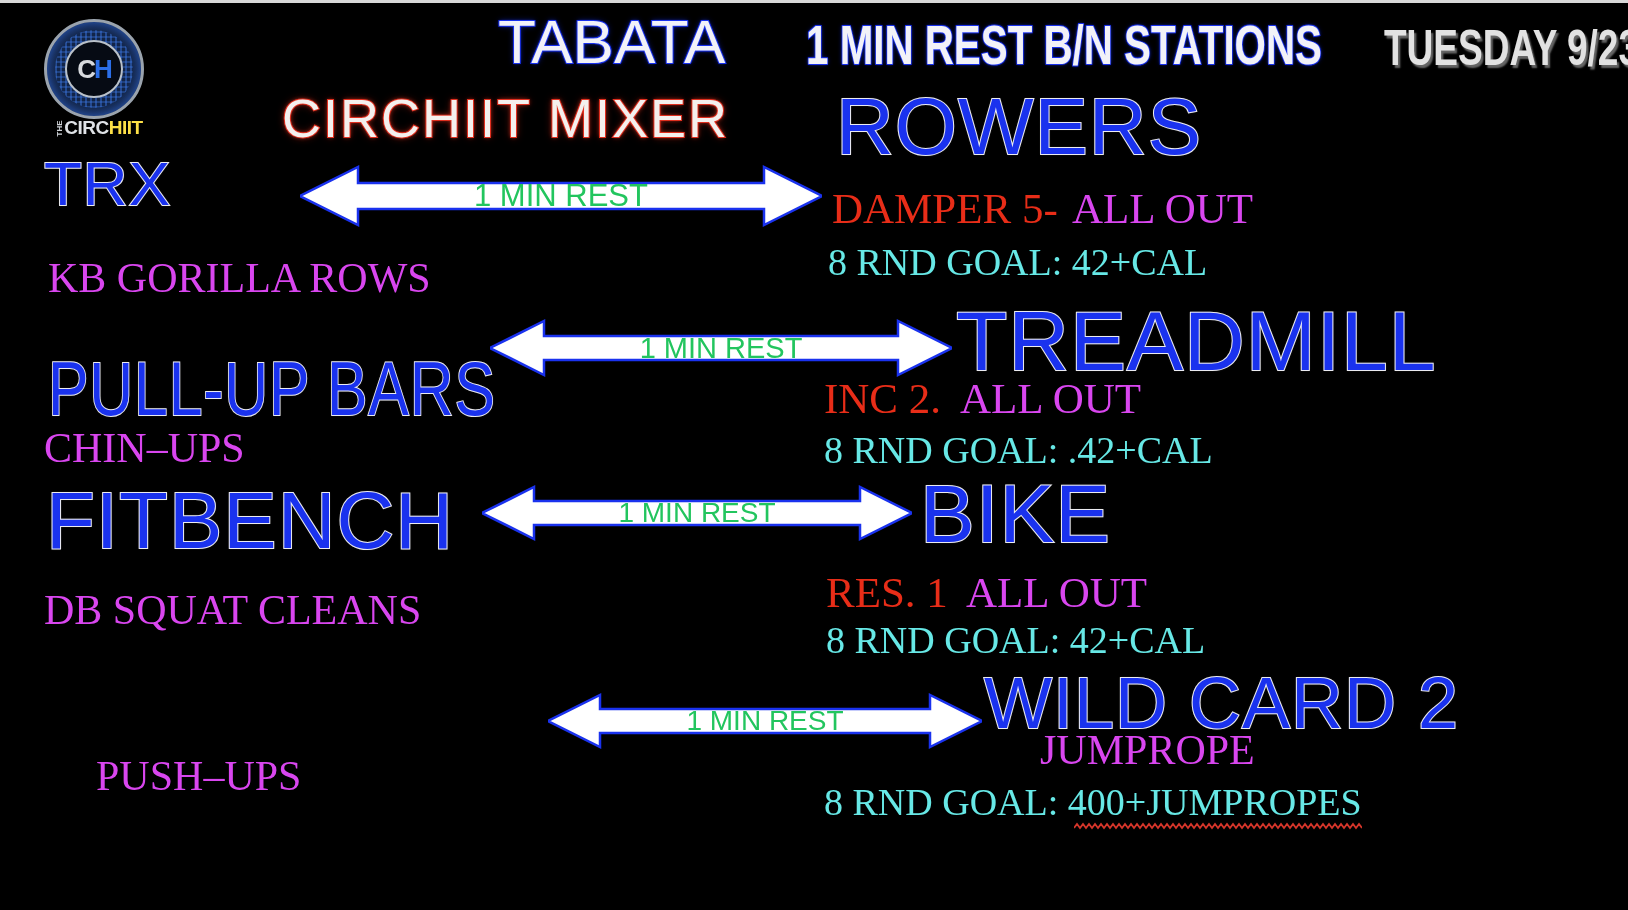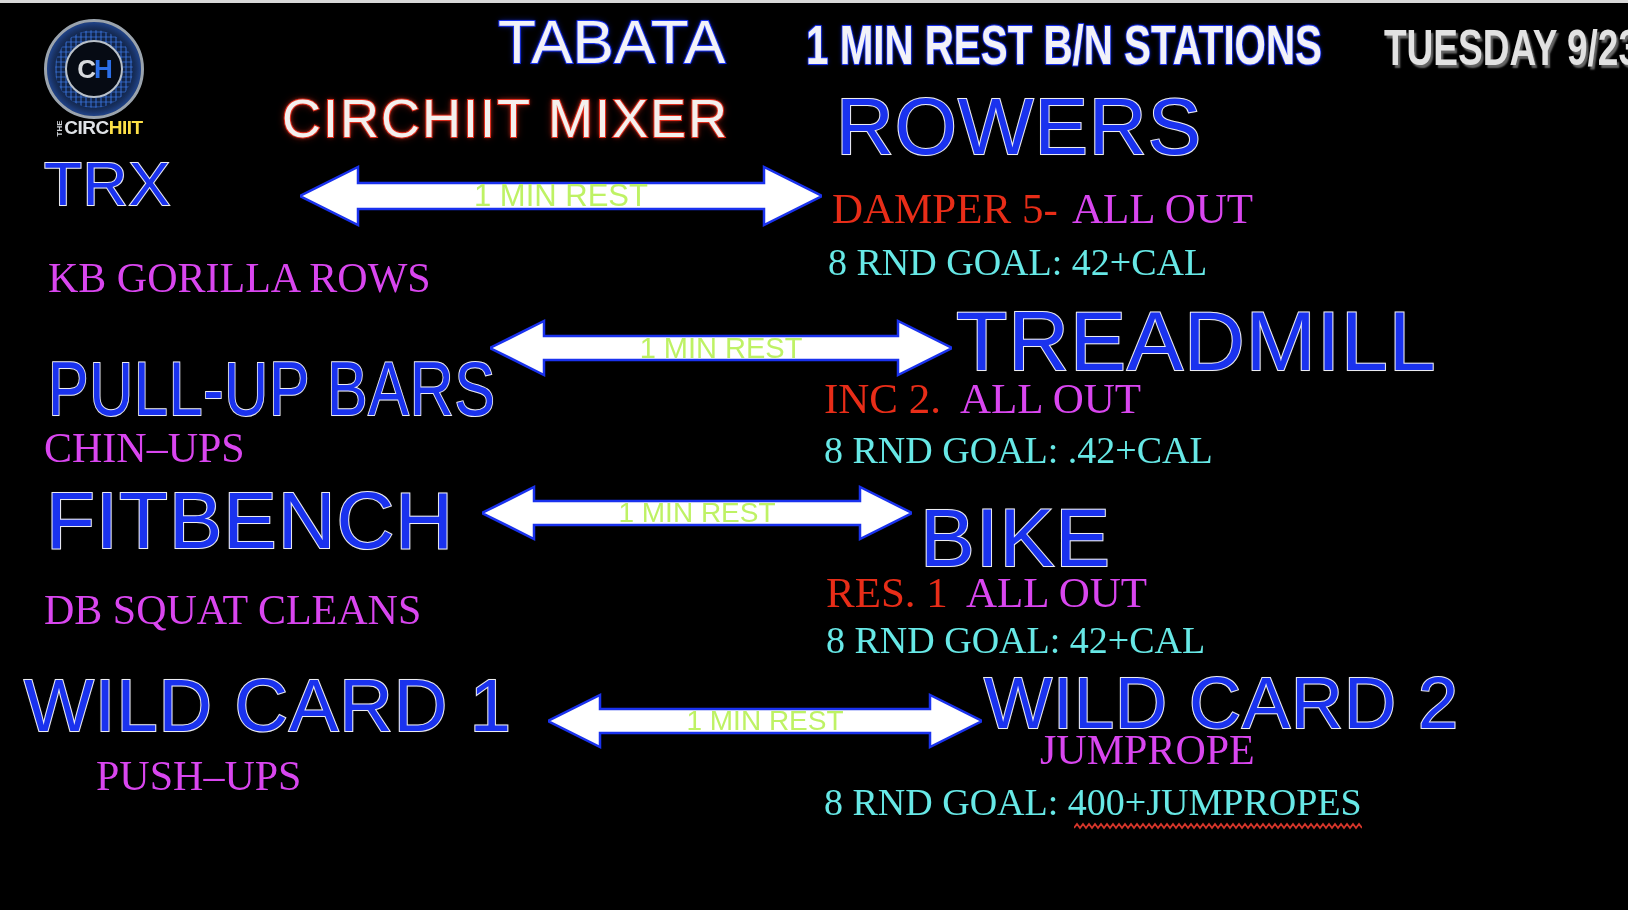--- a/index.html
+++ b/index.html
@@ -72,21 +72,21 @@
   
   .arrow-wrap { position: absolute; }
   .arrow-wrap svg { display: block; }
   .arrow-label {
     position: absolute;
     top: 0; left: 0;
     width: 100%; height: 100%;
     display: flex;
     align-items: center;
     justify-content: center;
-    color: #bef264;
+    color: #22c55e;
     font-family: "Liberation Sans", sans-serif;
     font-weight: 400;
     pointer-events: none;
   }
 
   
   #logo { position: absolute; left: 38px; top: 14px; width: 118px; height: 118px; }
   .logo-ring {
     position: absolute; left: 6px; top: 2px;
     width: 100px; height: 100px; border-radius: 50%;
@@ -194,26 +194,25 @@
   <div class="abs station-title" style="left:46px; top:478px; font-size:80px;">FITBENCH</div>
   <div class="abs sub-white" style="left:44px; top:586px; font-size:42px;">DB SQUAT CLEANS</div>
 
   <div class="arrow-wrap" style="left:482px; top:482px; width:430px; height:56px;">
     <svg width="430" height="56" viewBox="0 0 430 56">
       <polygon points="0,28 52,2 52,16 378,16 378,2 430,28 378,54 378,40 52,40 52,54" fill="#ffffff" stroke="#1a32ee" stroke-width="2.5"></polygon>
     </svg>
     <div class="arrow-label" style="font-size:28px;">1 MIN REST</div>
   </div>
 
-  <div class="abs station-title" style="left:920px; top:494px; font-size:82px;">BIKE</div>
+  <div class="abs station-title" style="left:920px; top:470px; font-size:82px;">BIKE</div>
   <div class="abs sub-red" style="left:826px; top:568px; font-size:43px;">RES. 1</div>
   <div class="abs sub-white" style="left:966px; top:568px; font-size:43px;">ALL OUT</div>
   <div class="abs sub-cyan" style="left:826px; top:618px; font-size:38px;">8 RND GOAL: 42+CAL</div>
 
-  <div class="abs station-title" style="left:24px; top:666px; font-size:74px;">WILD CARD 1</div>
   <div class="abs sub-white" style="left:96px; top:752px; font-size:42px;">PUSH–UPS</div>
 
   <div class="arrow-wrap" style="left:548px; top:690px; width:434px; height:56px;">
     <svg width="434" height="56" viewBox="0 0 434 56">
       <polygon points="0,28 52,2 52,16 382,16 382,2 434,28 382,54 382,40 52,40 52,54" fill="#ffffff" stroke="#1a32ee" stroke-width="2.5"></polygon>
     </svg>
     <div class="arrow-label" style="font-size:28px;">1 MIN REST</div>
   </div>
 
   <div class="abs station-title" style="left:984px; top:664px; font-size:72px;">WILD CARD 2</div>

